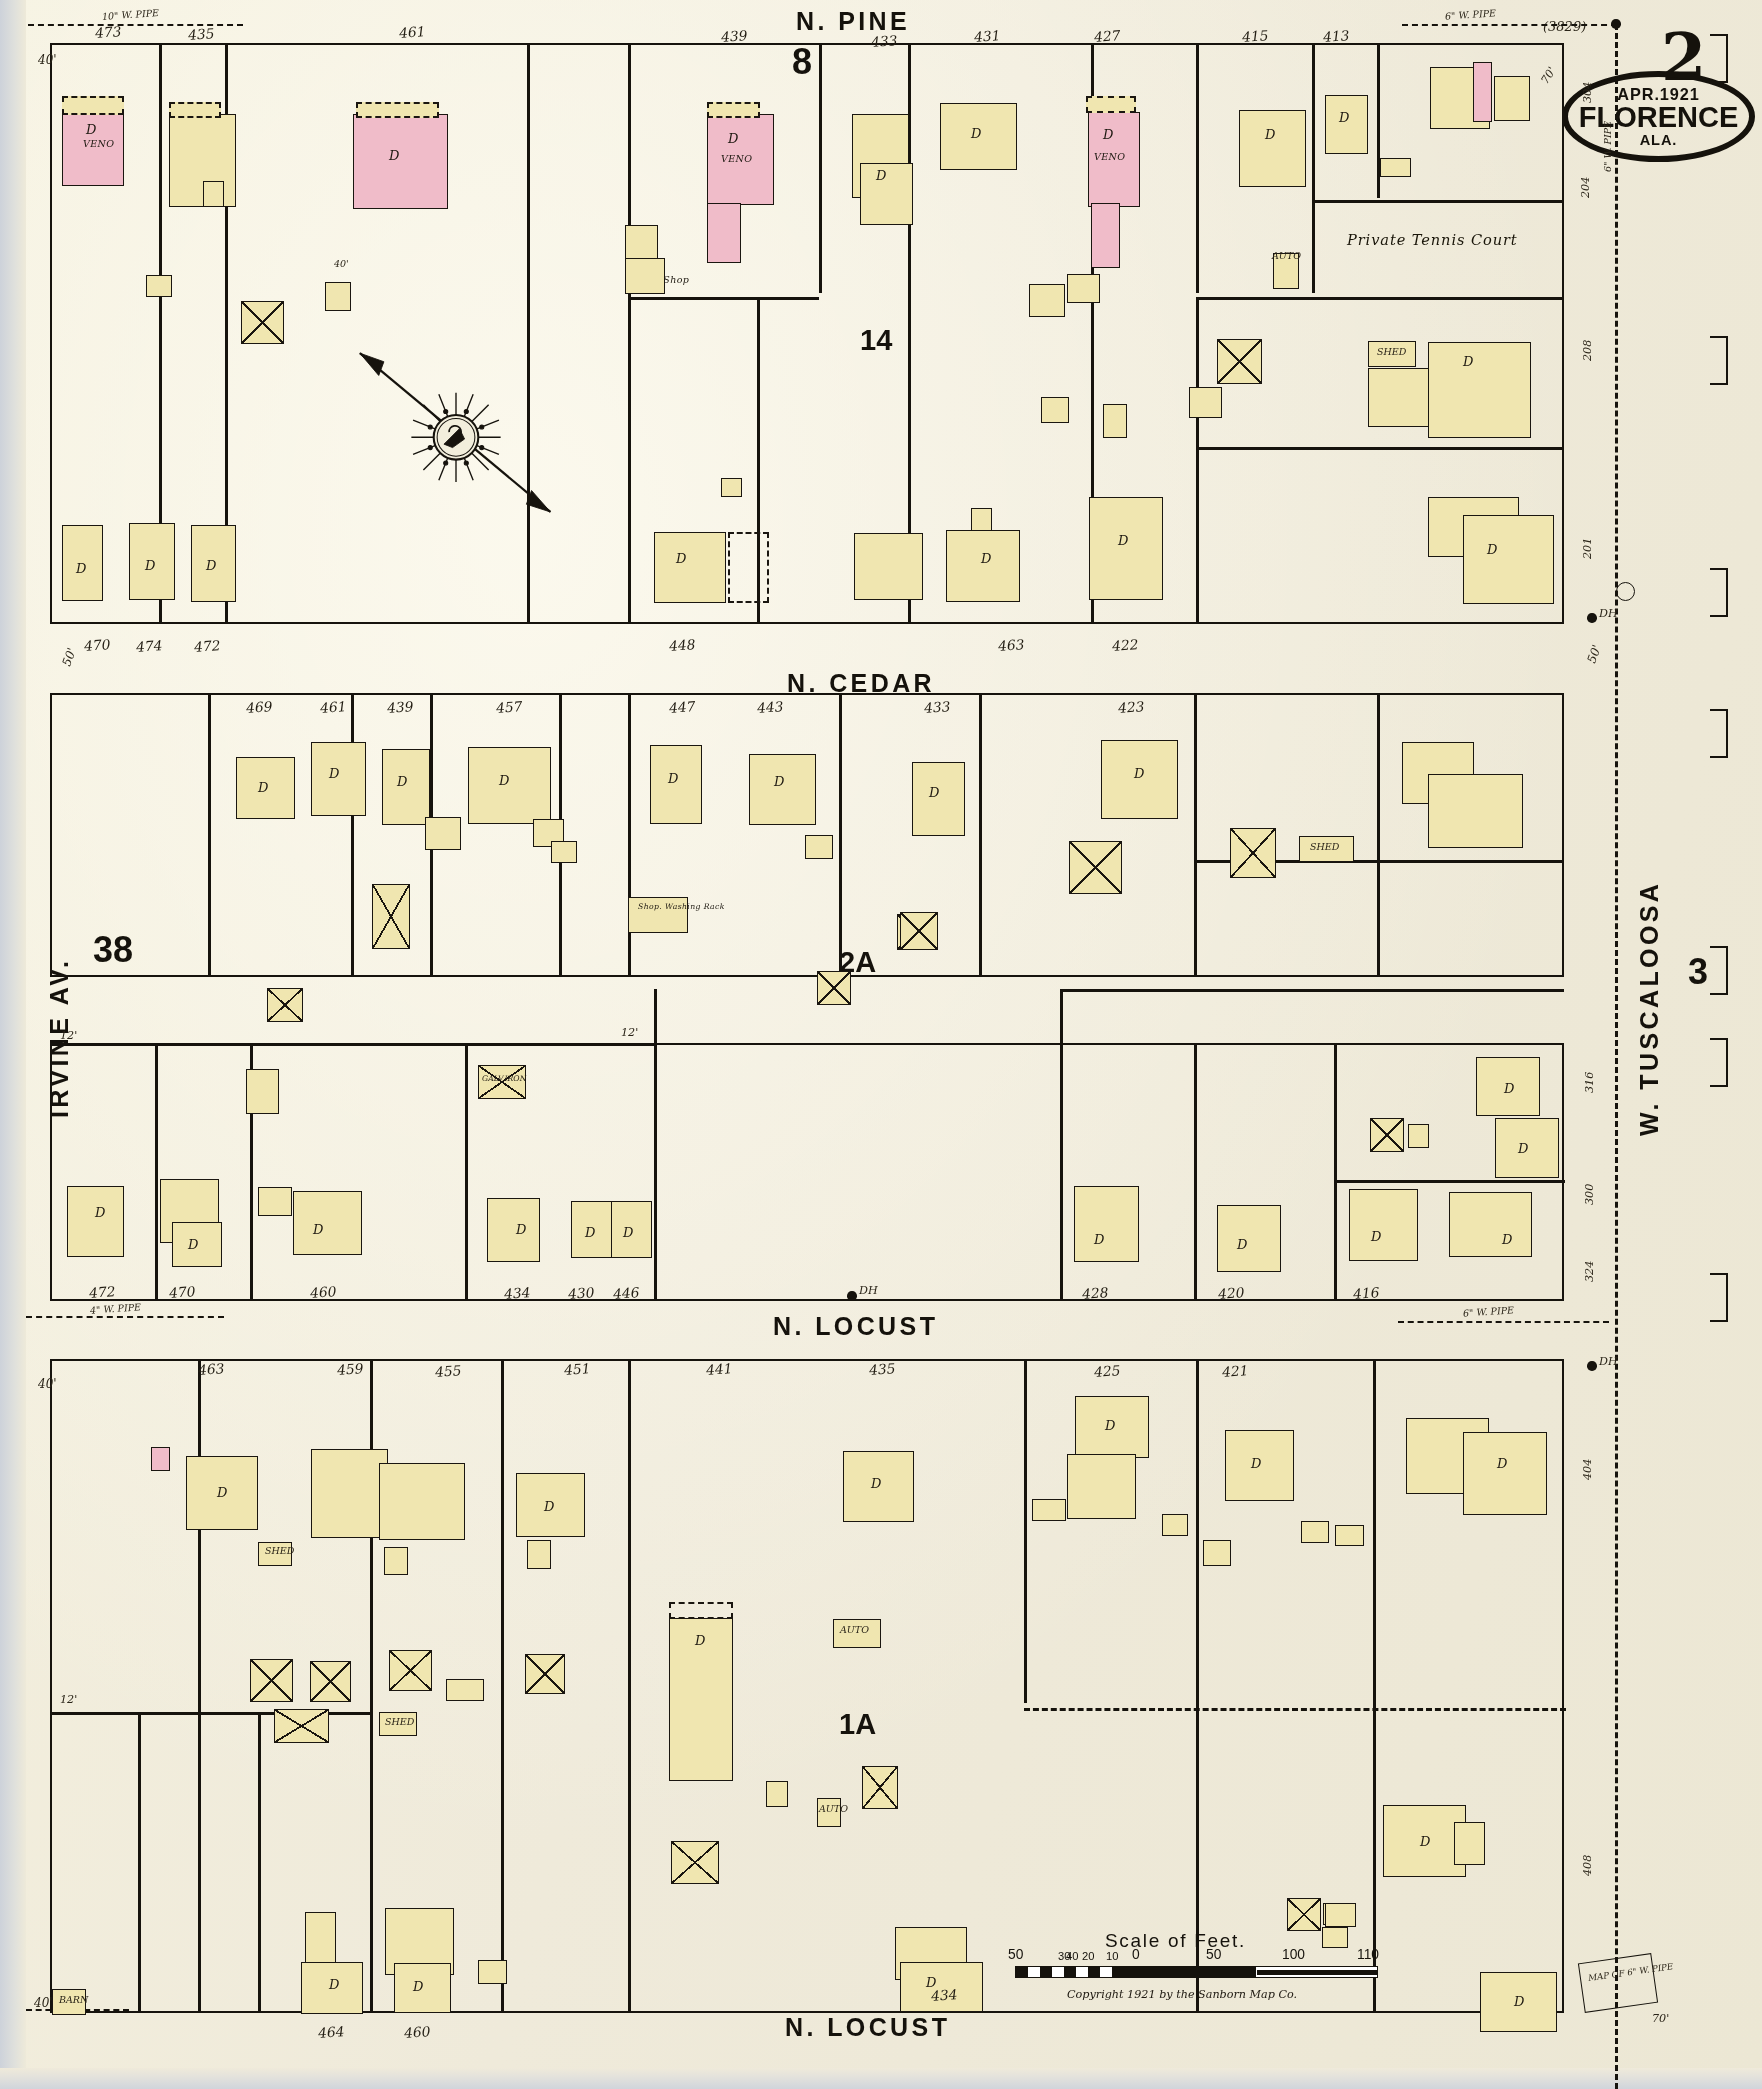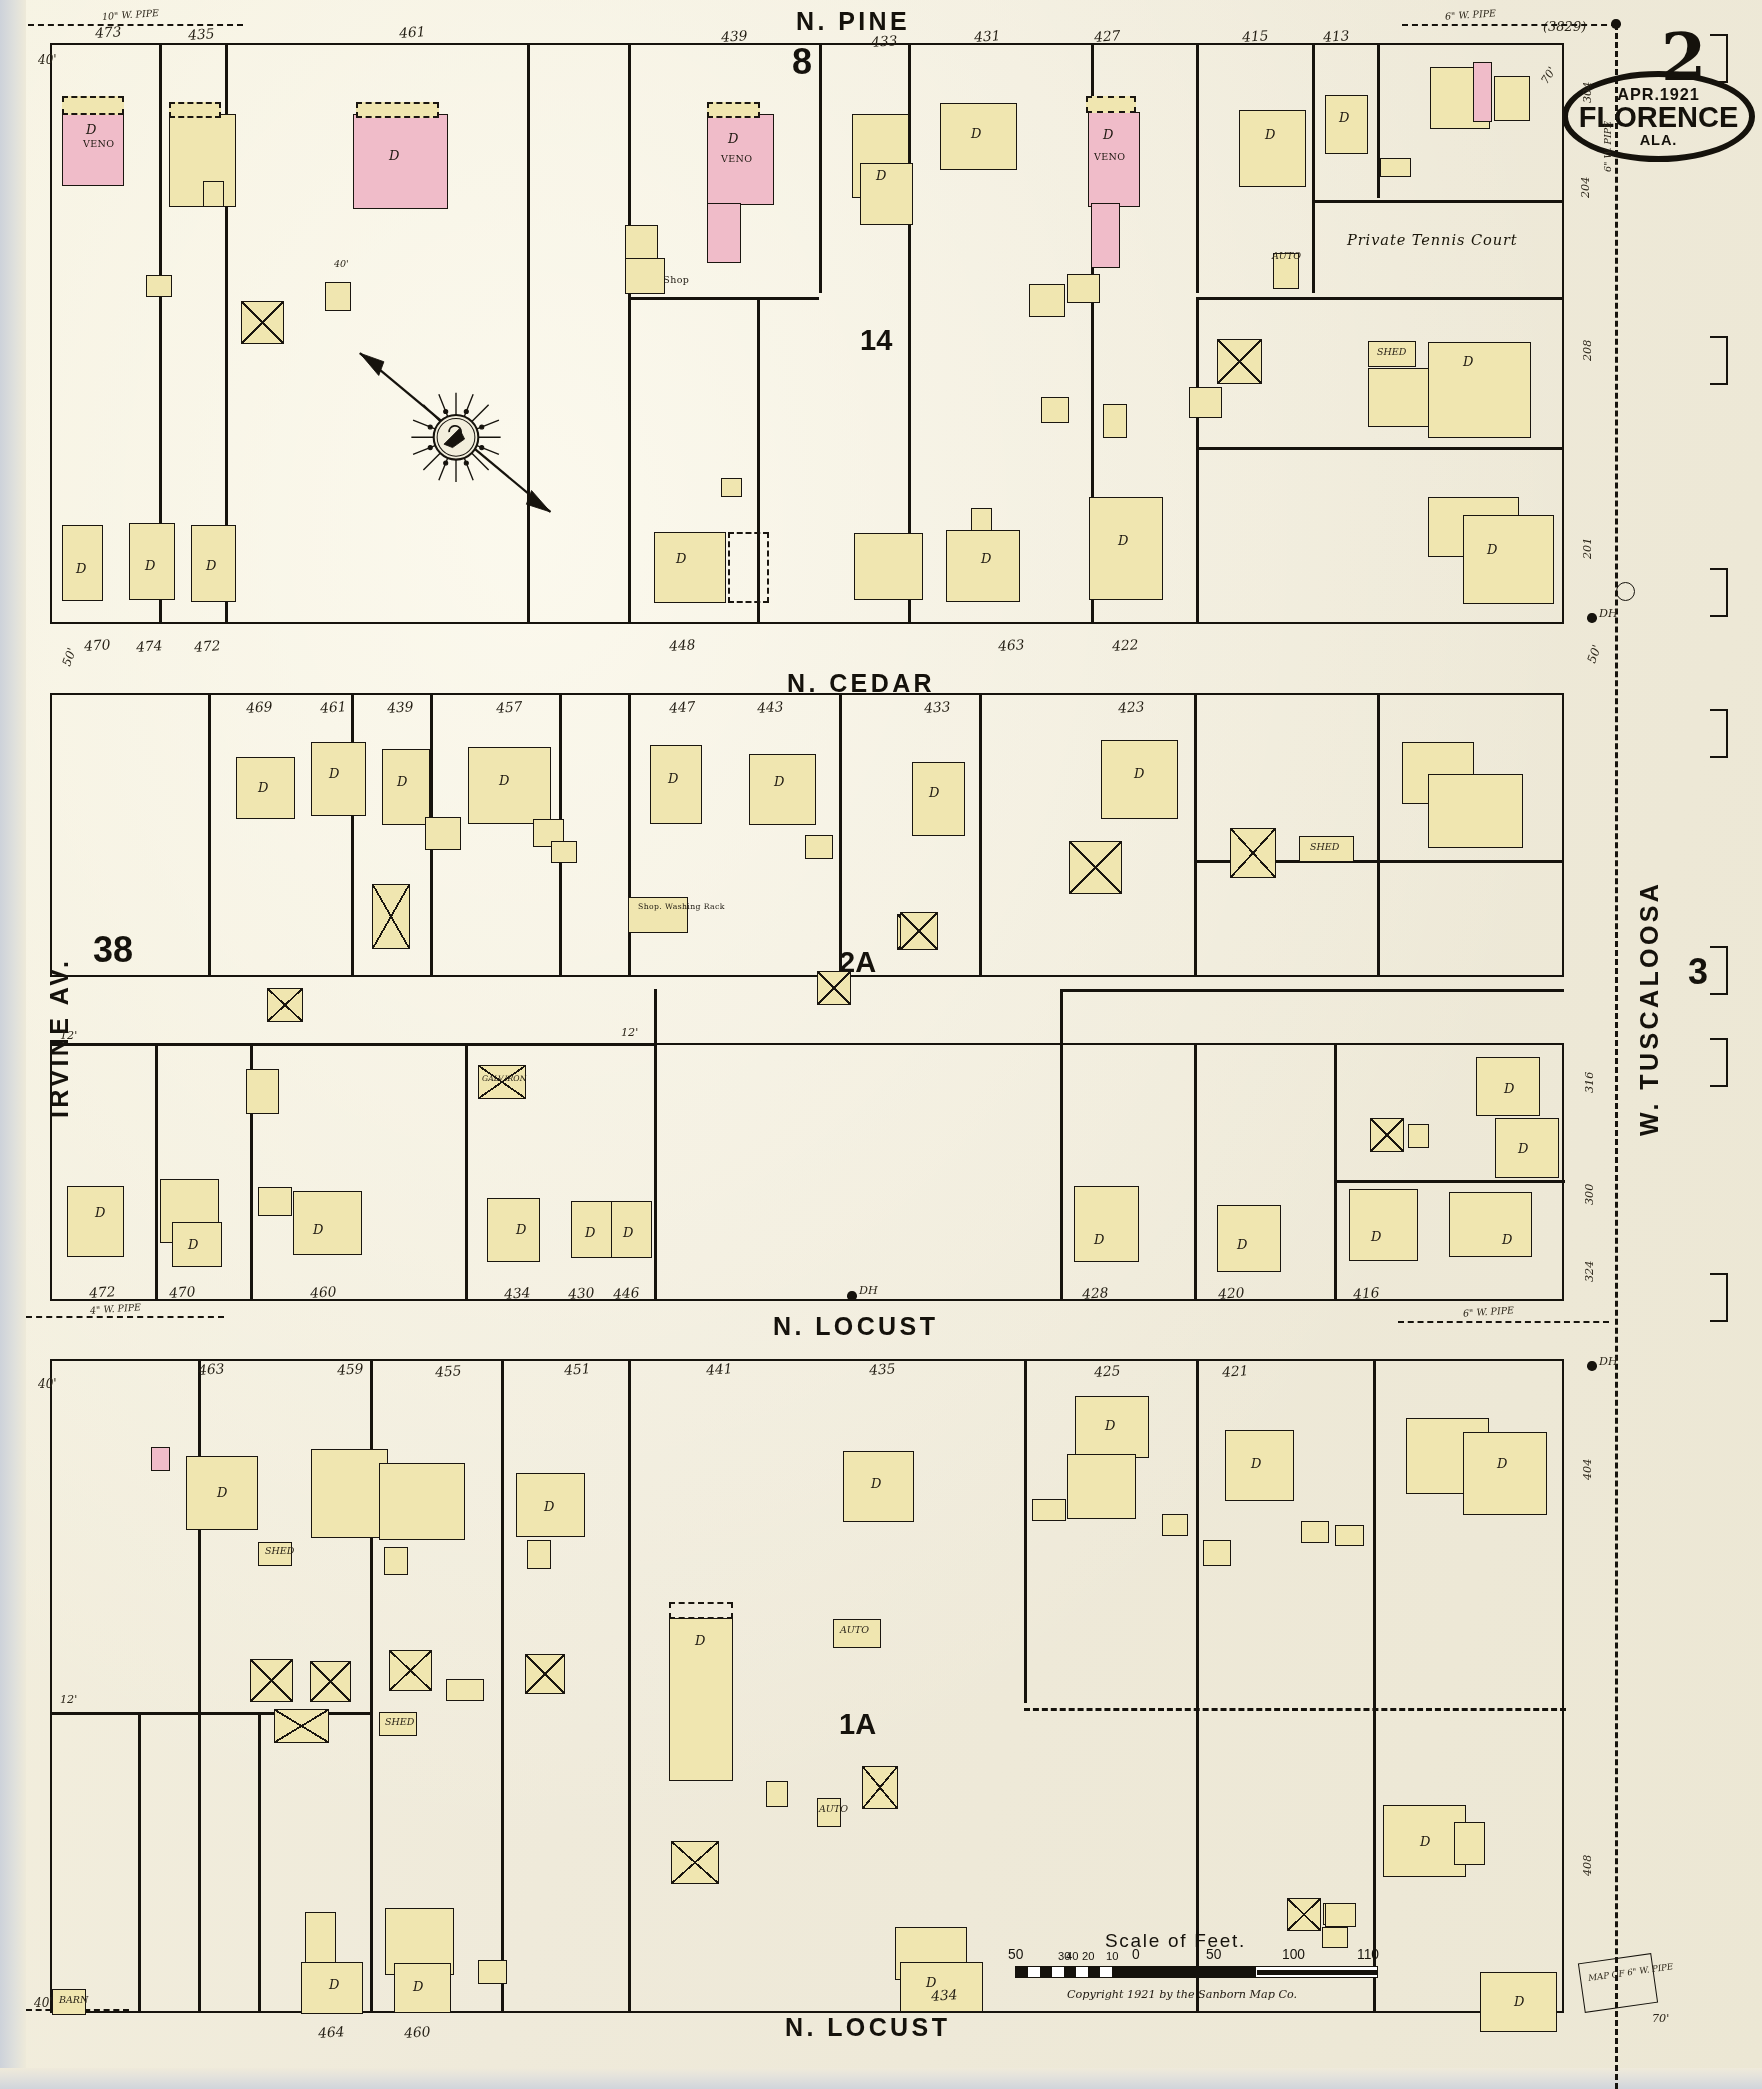--- a/index.html
+++ b/index.html
@@ -69,21 +69,21 @@
   .tiny{
     position:absolute;font-family:"DejaVu Serif",serif;font-style:italic;
     font-size:9.5px;color:#2a2418;white-space:nowrap;
   }
   .tiny.r{transform:rotate(-90deg);transform-origin:0 0;}
   .dlabel{
     position:absolute;font-family:"DejaVu Serif",serif;font-style:italic;
     font-size:13px;color:#1d1810;white-space:nowrap;
   }
   .vendlbl{
-    position:absolute;font-family:"DejaVu Serif",serif;
+    position:absolute;font-family:"DejaVu Serif",serif;font-style:italic;
     font-size:9.5px;color:#1d1810;white-space:nowrap;letter-spacing:0.4px;
   }
   .annot{
     position:absolute;font-family:"DejaVu Serif",serif;font-style:italic;
     font-size:14.6px;color:#191509;white-space:nowrap;letter-spacing:0.9px;
   }
   .pipe{
     position:absolute;border-top:2.6px dashed #16130d;height:0;
   }
   .hyd{position:absolute;width:9.5px;height:9.5px;border-radius:50%;background:#16130d;}

